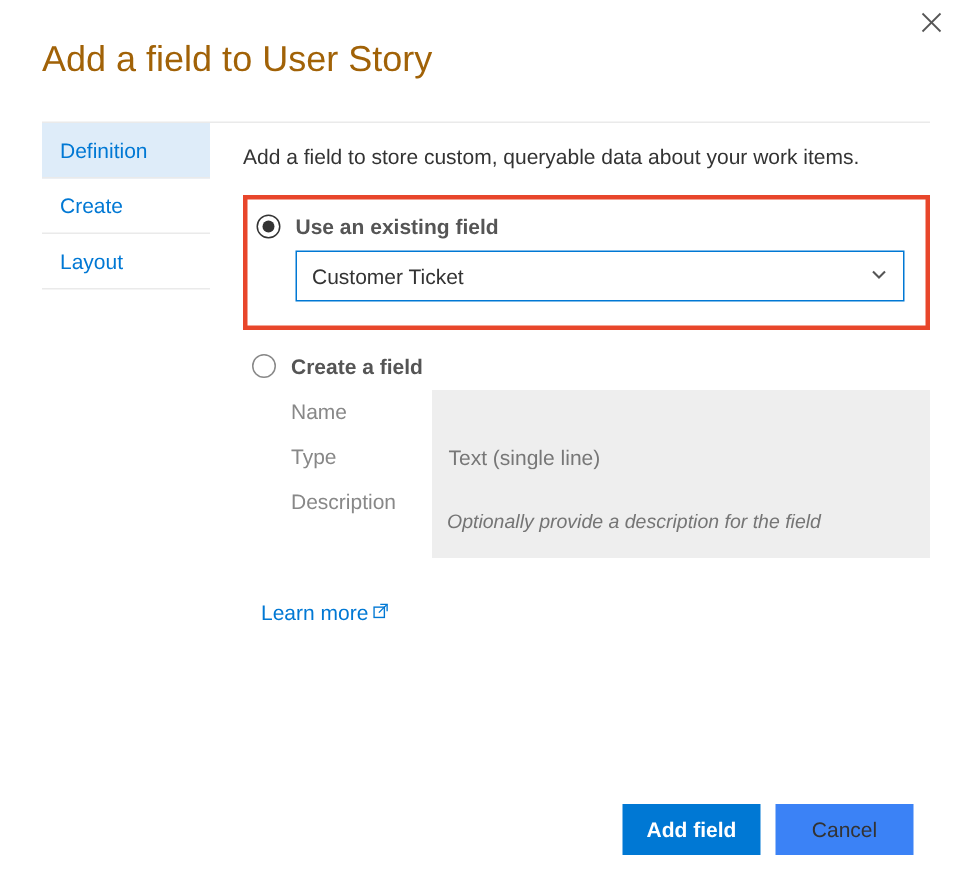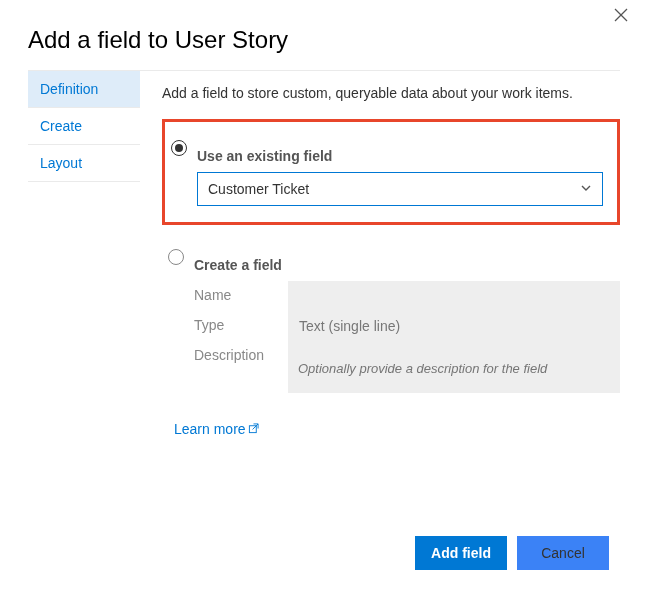--- a/index.html
+++ b/index.html
@@ -22,22 +22,22 @@
     right: 14px;
     width: 20px;
     height: 20px;
     cursor: pointer;
     color: #555;
   }
   .close-btn svg { width: 14px; height: 14px; }
   .title {
     font-size: 24px;
     font-weight: 300;
-    color: #000000;
-    margin: 18px 28px 16px 28px;
+    color: #a16207;
+    margin: 18px 28px 27px 28px;
   }
   .divider {
     border: none;
     border-top: 1px solid #eaeaea;
     margin: 0 28px;
   }
   .body {
     display: flex;
     padding: 0;
   }
@@ -88,21 +88,20 @@
   .radio-outer.unchecked { border-color: #888; }
   .radio-inner {
     width: 8px;
     height: 8px;
     background: #333;
     border-radius: 50%;
   }
   .radio-label {
     font-weight: 600;
     color: #555;
-    margin-top: 16px;
   }
   .select-wrap {
     margin-left: 26px;
   }
   .select {
     border: 1px solid #0078d4;
     height: 34px;
     display: flex;
     align-items: center;
     justify-content: space-between;

